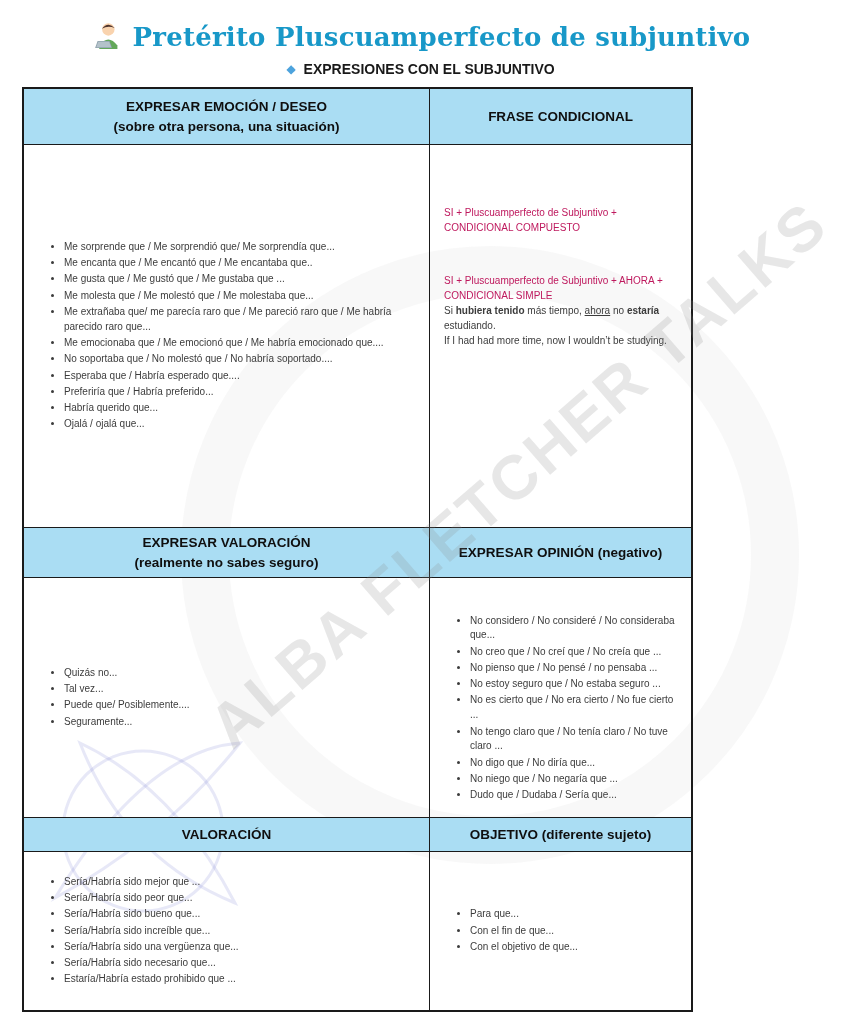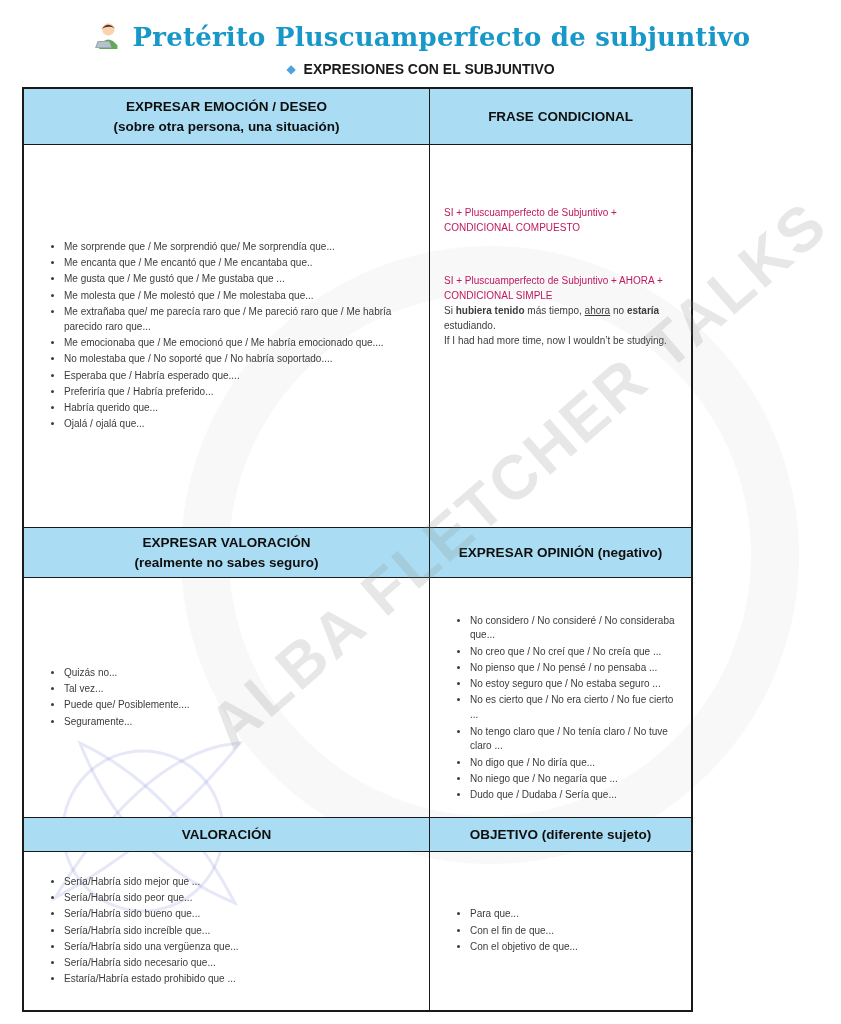--- a/index.html
+++ b/index.html
@@ -112,21 +112,21 @@
     </div>
 
     <div class="cell td flexcenter">
       <ul class="bullets">
           <li>Me sorprende que / Me sorprendió que/ Me sorprendía que...</li>
           <li>Me encanta que / Me encantó que / Me encantaba que..</li>
           <li>Me gusta que / Me gustó que / Me gustaba que ...</li>
           <li>Me molesta que / Me molestó que / Me molestaba que...</li>
           <li>Me extrañaba que/ me parecía raro que / Me pareció raro que / Me habría parecido raro que...</li>
           <li>Me emocionaba que / Me emocionó que / Me habría emocionado que....</li>
-          <li>No molestaba que / No soporté que / No habría soportado....</li>
+          <li>No soportaba que / No molestó que / No habría soportado....</li>
           <li>Esperaba que / Habría esperado que....</li>
           <li>Preferiría que / Habría preferido...</li>
           <li>Habría querido que...</li>
           <li>Ojalá / ojalá que...</li>
         </ul>
     </div>
     <div class="cell td col2 cond">
       <div class="block">
         <div class="block-heading">SI + Pluscuamperfecto de Subjuntivo + CONDICIONAL COMPUESTO</div>
       </div>

